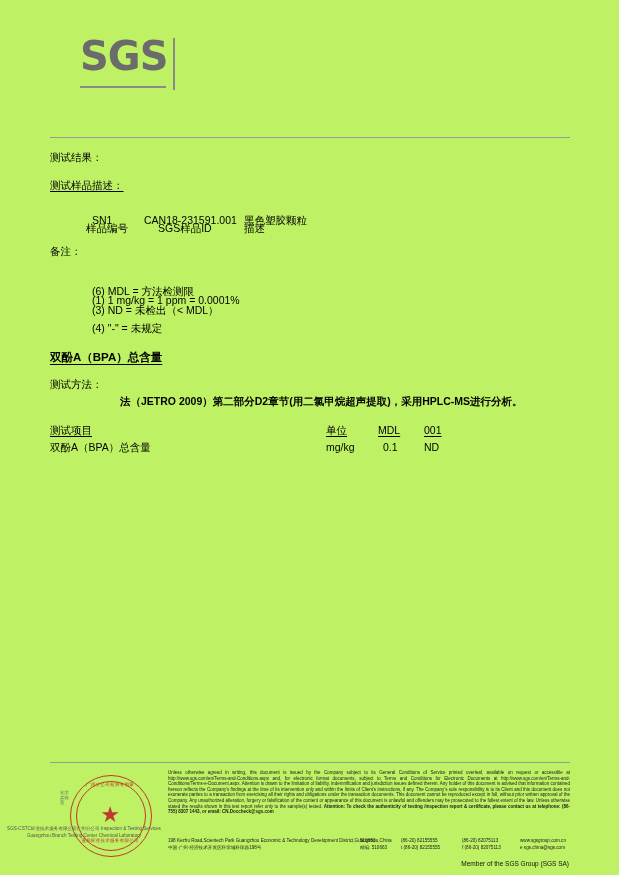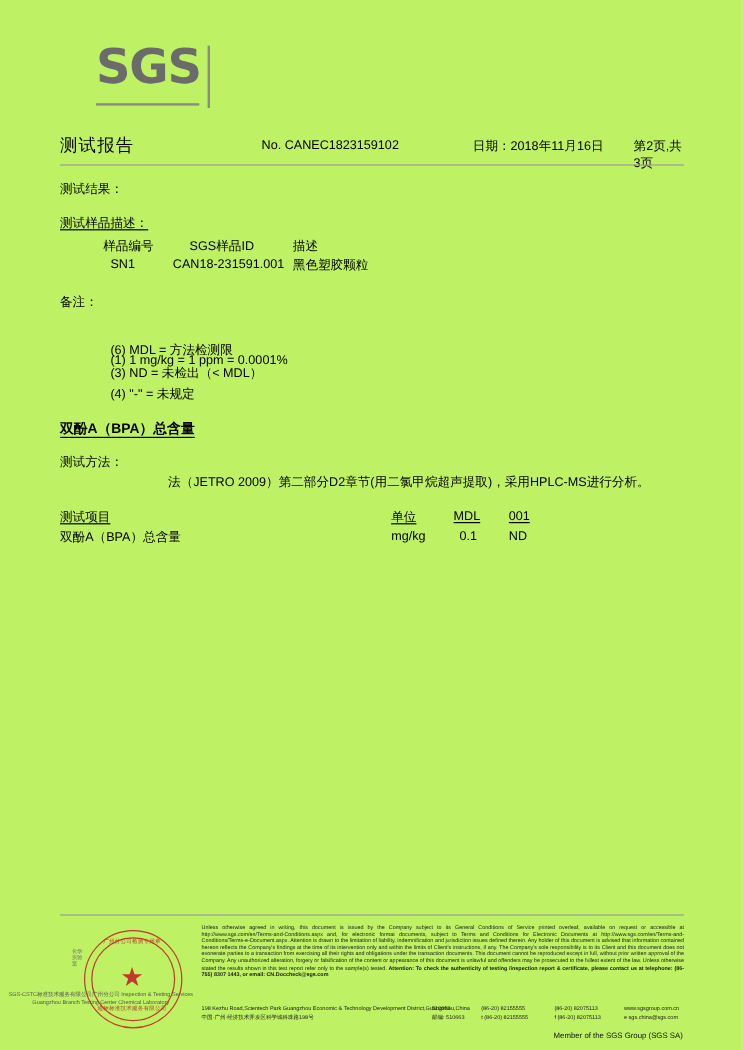--- a/index.html
+++ b/index.html
@@ -123,21 +123,21 @@
   }
   .tbl1 .r {
     position: relative;
     height: 16px;
   }
   .tbl1 .c1 { position: absolute; left: 0; width: 80px; text-align: left; }
   .tbl1 .c2 { position: absolute; left: 72px; width: 120px; }
   .tbl1 .c3 { position: absolute; left: 158px; width: 200px; }
   .tbl1 .hdr .c1,
   .tbl1 .hdr .c2,
-  .tbl1 .hdr .c3 { font-weight: normal; }
+  .tbl1 .hdr .c3 { font-weight: normal; margin-top: 24px; }
   .tbl1 .val .c1 { left: 6px; }
   .tbl1 .val .c2 { left: 58px; }
 
   .remarks-label { left: 50px; top: 245px; }
   .note { left: 92px; font-size: 10.5px; }
   .note1 { top: 266px; margin-top: 28px; }
   .note2 { top: 285px; }
   .note3 { top: 304px; }
   .note4 { top: 322px; }
 
@@ -147,21 +147,21 @@
     top: 350px;
     font-size: 11.5px;
     font-weight: bold;
     color: #000;
     text-decoration: underline;
     text-underline-offset: 3px;
     white-space: nowrap;
   }
   .method-label { left: 50px; top: 378px; }
   .method-line1 { left: 124px; top: 378px; }
-  .method-line2 { left: 140px; top: 395px; }
+  .method-line2 { left: 120px; top: 395px; font-weight: bold; }
 
   
   .rtbl {
     position: absolute;
     left: 50px;
     top: 424px;
     width: 520px;
     font-size: 10.5px;
     color: #000;
   }
@@ -313,26 +313,20 @@
 <div class="page">
 
   <div class="logo-block">
     <div class="logo-text">SGS</div>
   </div>
   <div class="logo-rule-wrap">
     <div class="logo-rule"></div>
     <div class="logo-tick"></div>
   </div>
 
-  <div class="title-row">
-    <div class="report-title">测试报告</div>
-    <div class="report-no">No. CANEC1823159102</div>
-    <div class="report-date">日期：2018年11月16日</div>
-    <div class="report-page">第2页,共3页</div>
-  </div>
   <div class="header-rule"></div>
 
   <div class="txt results-label">测试结果：</div>
   <div class="txt sample-desc-label">测试样品描述：</div>
 
   <div class="tbl1">
     <div class="r hdr">
       <span class="c1">样品编号</span>
       <span class="c2">SGS样品ID</span>
       <span class="c3">描述</span>

